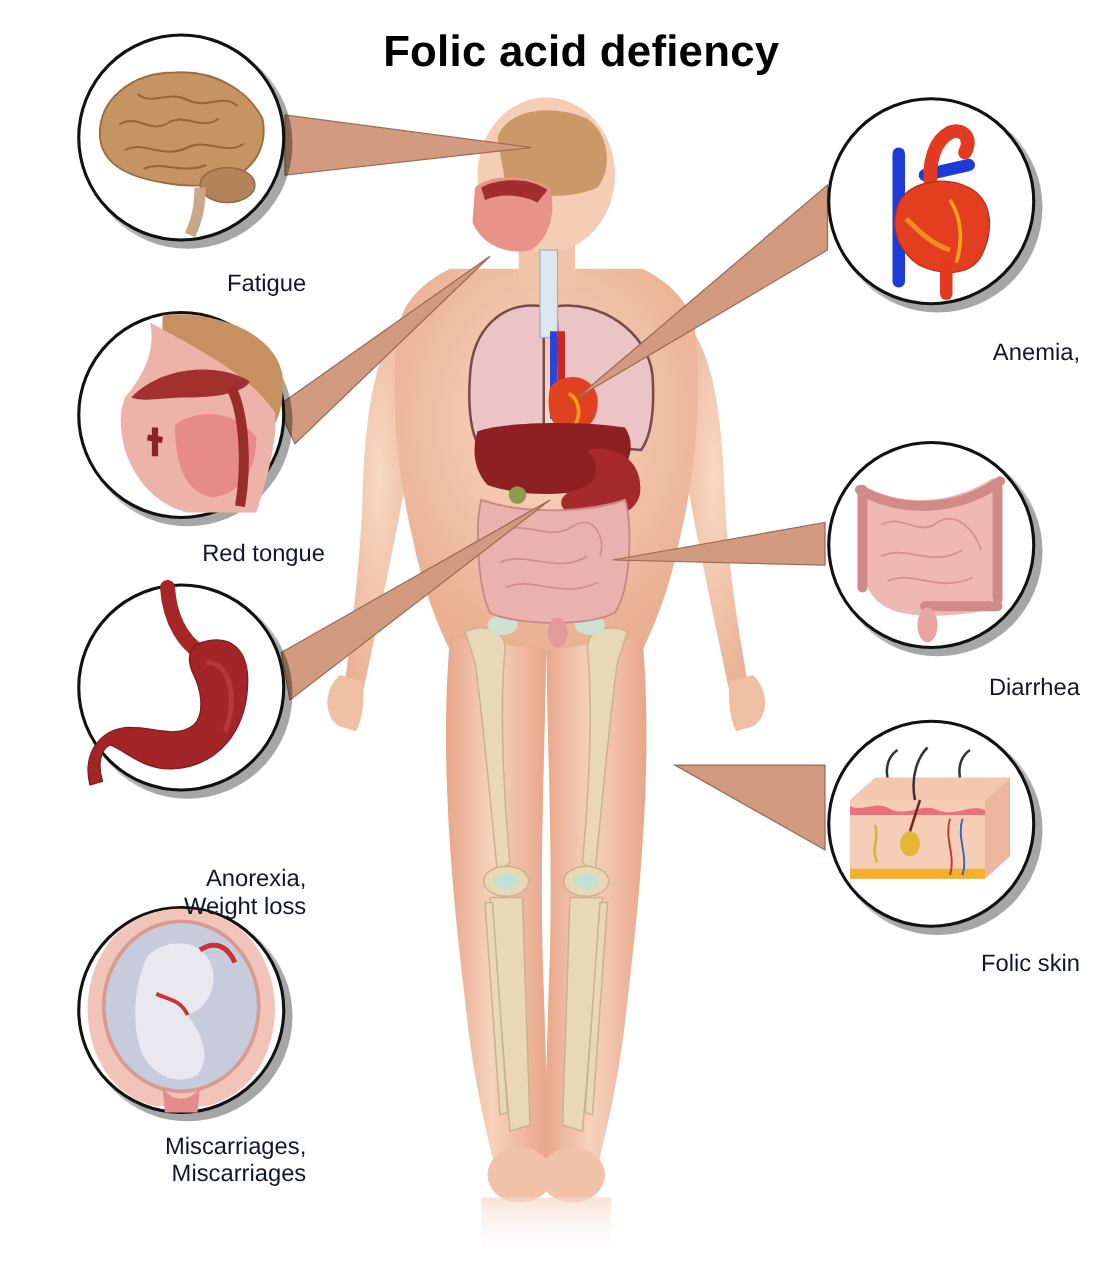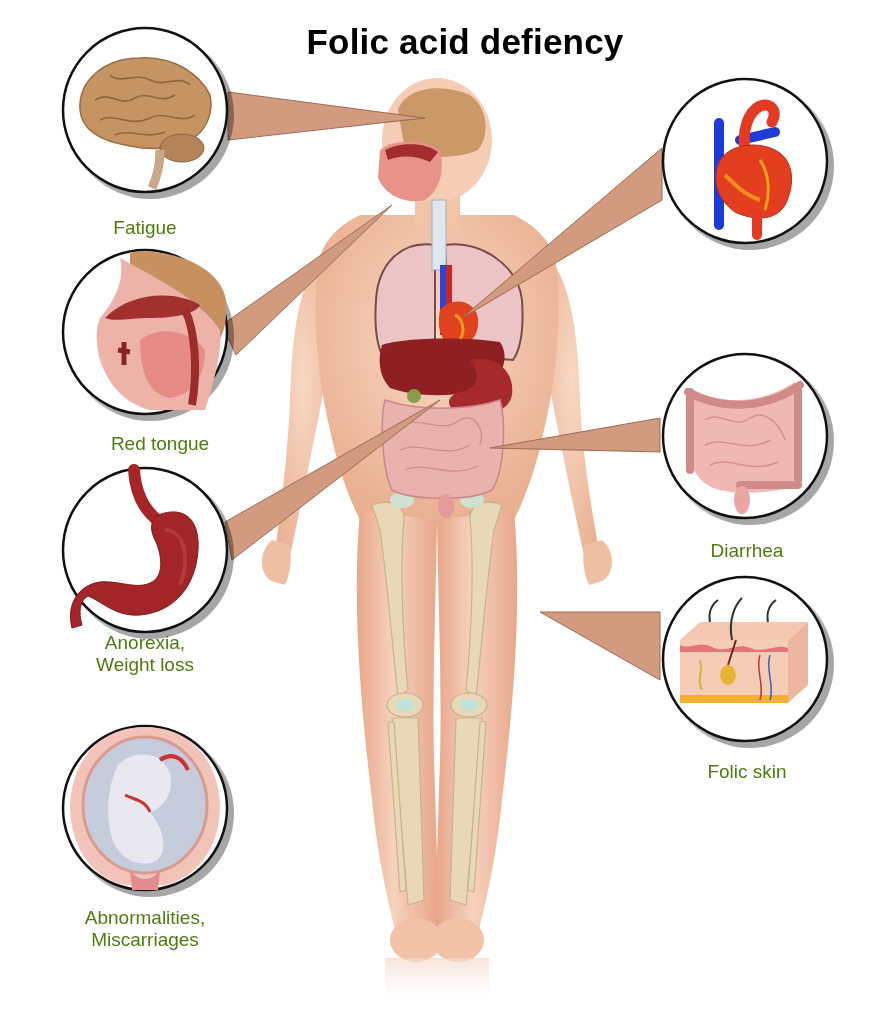--- a/index.html
+++ b/index.html
@@ -1,19 +1,19 @@
 <!DOCTYPE html>
 <html><head>
 <meta charset="utf-8">
 <style>
   html, body { margin:0; padding:0; background:#ffffff; }
   body { width:874px; height:1024px; position:relative; overflow:hidden; font-family:"Liberation Sans", sans-serif; }
   .title { position:absolute; left:0; width:874px; top:22px; text-align:center; font-weight:bold; font-size:35px; color:#000; letter-spacing:0.2px;margin-left:28px; }
   .stage { position:absolute; left:0; top:0; width:874px; height:1024px; }
-  .label { position:absolute; text-align:center; font-size:19px; line-height:22px; color:#4d7c0f; }
+  .label { position:absolute; text-align:right; font-size:19px; line-height:22px; color:#0f172a; }
 </style>
 </head>
 <body>
 
 <div class="title">Folic acid defiency</div>
 
 <svg class="stage" width="874" height="1024" viewBox="0 0 874 1024" xmlns="http://www.w3.org/2000/svg">
   <defs>
     <radialGradient id="skinG" cx="50%" cy="40%" r="60%">
       <stop offset="0%" stop-color="#f8d9c4"></stop>
@@ -217,28 +217,29 @@
     </g>
   </g>
 </svg>
 
 <div class="label" style="left:45px; width:200px; top:217px;">
   <div>Fatigue</div>
 </div>
 <div class="label" style="left:60px; width:200px; top:433px;">
   <div>Red tongue</div>
 </div>
-<div class="label" style="left:45px; width:200px; top:632px;">
+<div class="label" style="left:45px; width:200px; top:693px;">
   <div>Anorexia,</div>
   <div>Weight loss</div>
 </div>
 <div class="label" style="left:45px; width:200px; top:907px;">
-  <div>Abnormalities,</div>
+  <div>Miscarriages,</div>
   <div>Miscarriages</div>
 </div>
 <div class="label" style="left:630px; width:234px; top:272px;">
+  <div>Anemia,</div>
 </div>
 <div class="label" style="left:630px; width:234px; top:540px;">
   <div>Diarrhea</div>
 </div>
 <div class="label" style="left:630px; width:234px; top:761px;">
   <div>Folic skin</div>
 </div>
 
 </body></html>

